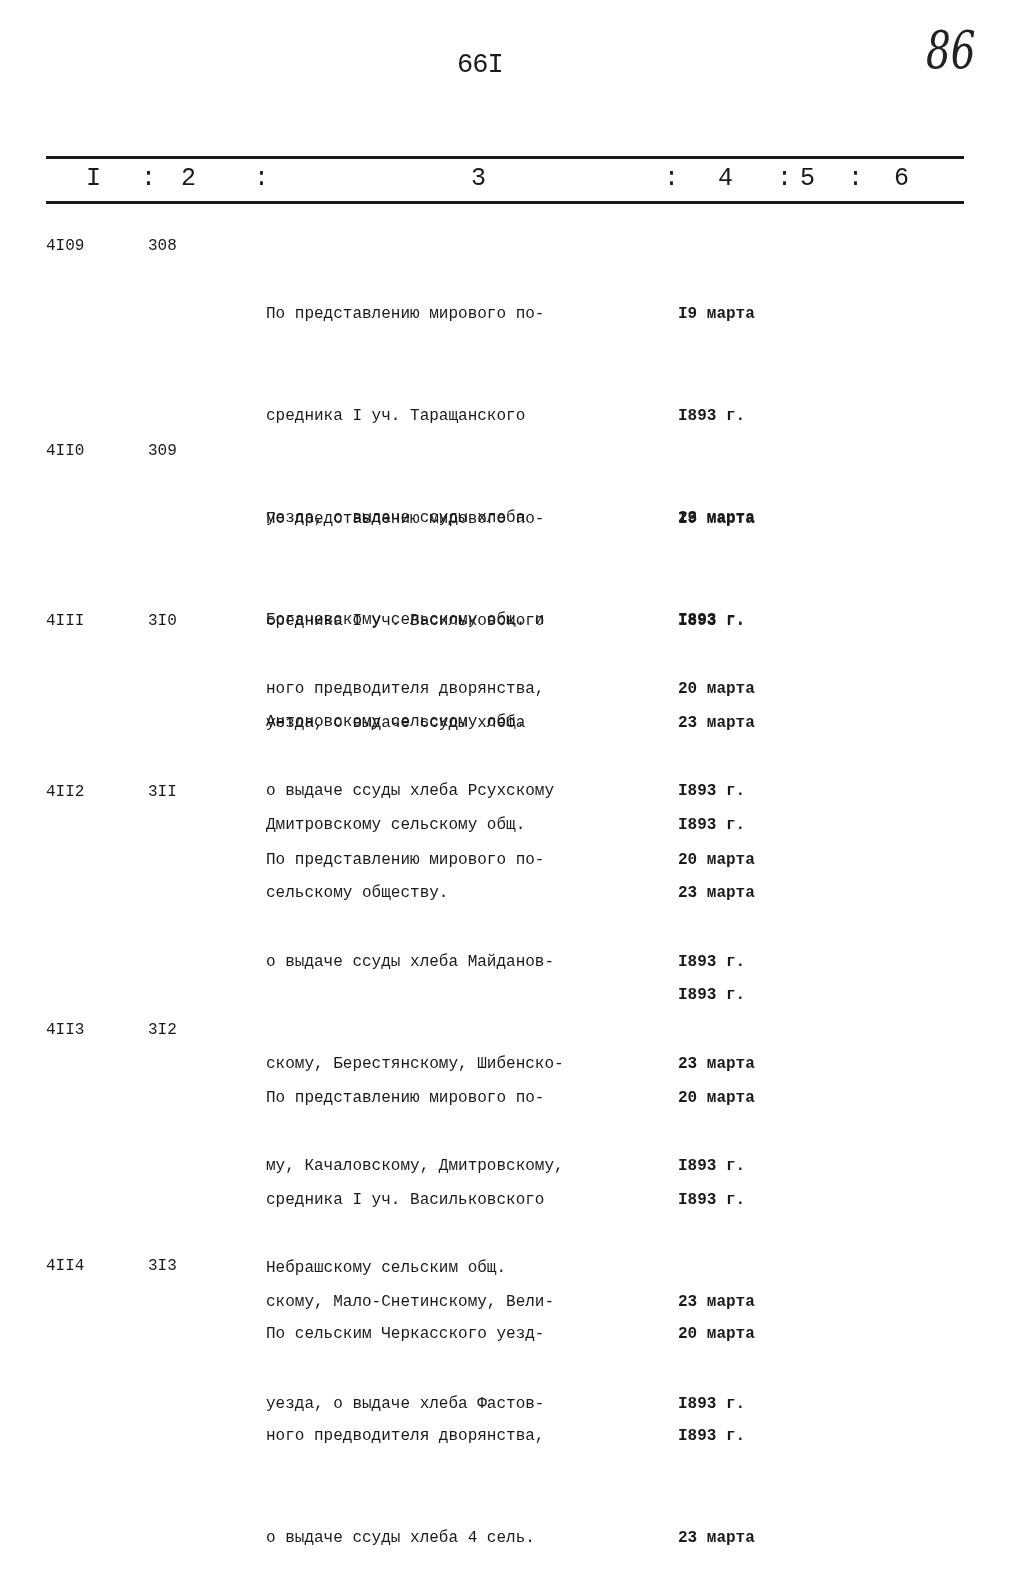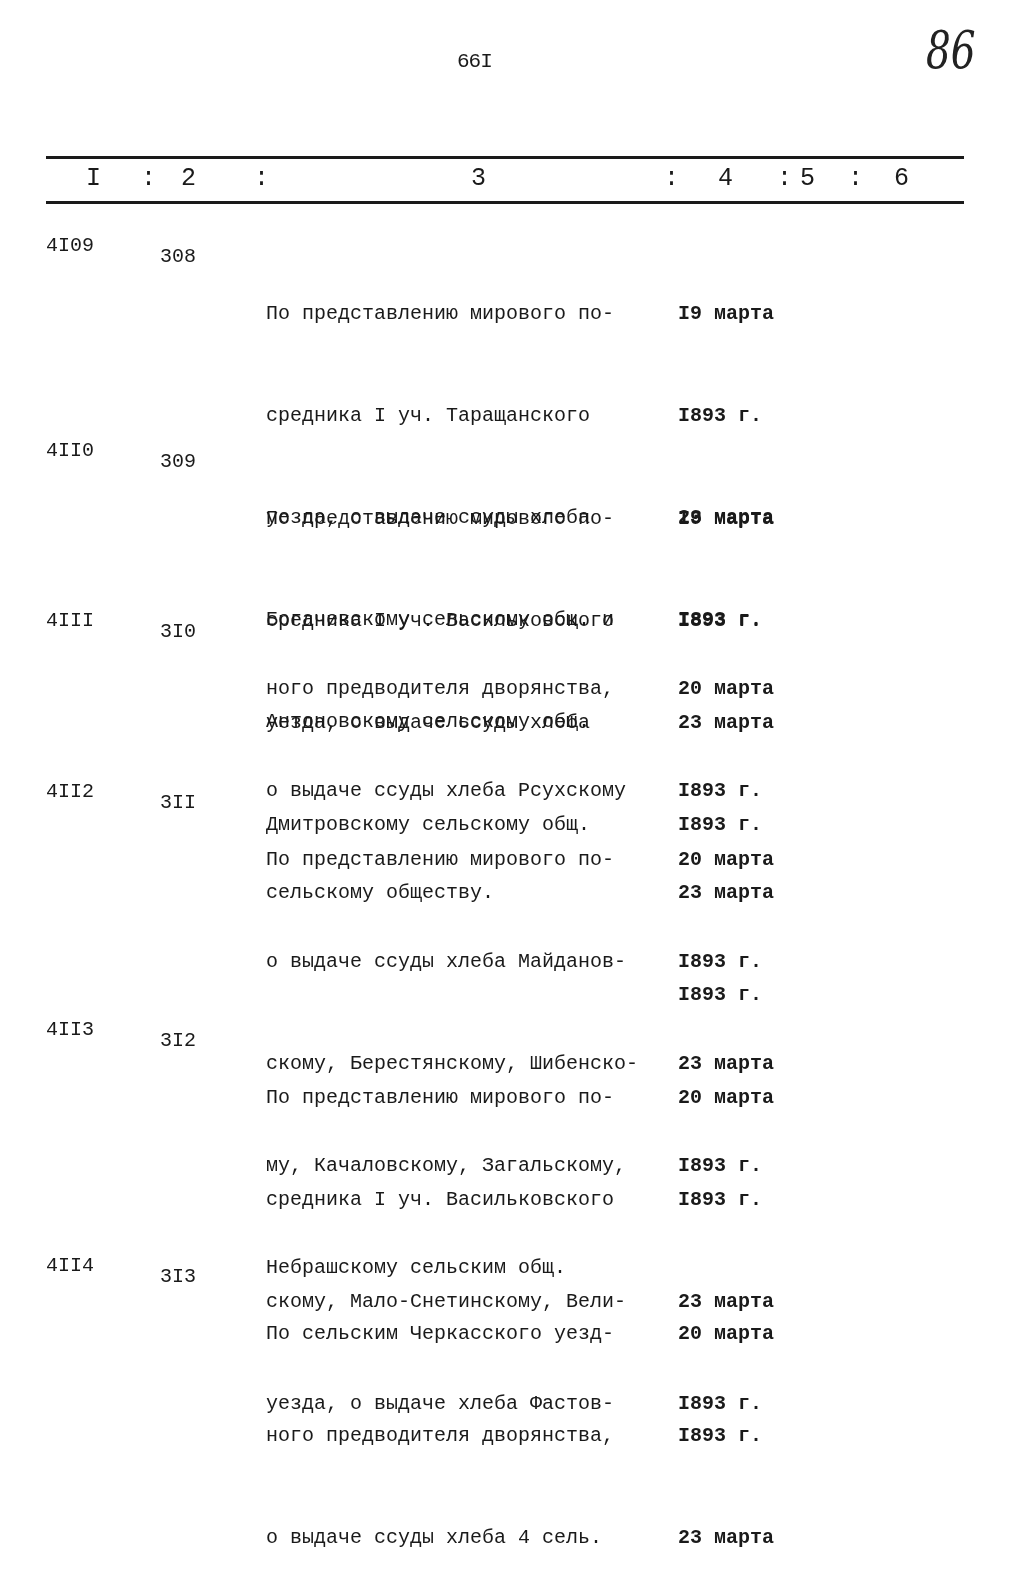--- a/index.html
+++ b/index.html
@@ -3,38 +3,38 @@
 <meta charset="utf-8">
 <style>
   html, body { margin: 0; padding: 0; background: #ffffff; }
   body {
     width: 1024px; height: 1576px; position: relative; overflow: hidden;
     font-family: "Liberation Mono", "DejaVu Sans Mono", monospace;
     color: #1a1a1a;
   }
   .page-number {
     position: absolute; left: 457px; top: 50px;
-    font-size: 21px; letter-spacing: -1px;
+    font-size: 27px; letter-spacing: -1px;
   }
   .folio {
     position: absolute; left: 926px; top: 20px;
     font-family: "DejaVu Serif", serif; font-style: italic;
     font-size: 52px; transform: scaleX(0.75); transform-origin: left top;
     color: #222;
   }
   .rule {
     position: absolute; left: 46px; width: 918px; height: 3px; background: #1a1a1a;
   }
   .rule.top { top: 156px; }
   .rule.bottom { top: 201px; }
   .hdr { position: absolute; top: 164px; font-size: 25px; }
   .row { position: absolute; left: 0; width: 1024px; }
-  .cell { position: absolute; font-size: 20px; line-height: 34px; white-space: pre; }
+  .cell { position: absolute; font-size: 16px; line-height: 34px; white-space: pre; }
   .c1 { left: 46px; }
-  .c2 { left: 160px; margin-top: 11px; }
+  .c2 { left: 148px; }
   .c3 { left: 266px; }
   .c4 { left: 678px; font-weight: bold; }
   .line { display: block; height: 34px; }
 </style>
 </head>
 <body>
 
 <div class="page-number">66I</div>
 <div class="folio">86</div>
 
@@ -105,21 +105,21 @@
   </div>
 </div>
 
 <div class="row" style="top:775px">
   <span class="cell c1">4II2</span>
   <span class="cell c2">3II</span>
   <div class="cell c3">
     <span class="line">По представлению мирового по-</span>
     <span class="line">о выдаче ссуды хлеба Майданов-</span>
     <span class="line">скому, Берестянскому, Шибенско-</span>
-    <span class="line">му, Качаловскому, Загальскому,</span>
+    <span class="line">му, Качаловскому, Дмитровскому,</span>
     <span class="line">Небрашскому сельским общ.</span>
   </div>
   <div class="cell c4">
     <span class="line">20 марта</span>
     <span class="line">I893 г.</span>
     <span class="line">23 марта</span>
     <span class="line">I893 г.</span>
   </div>
 </div>
 

